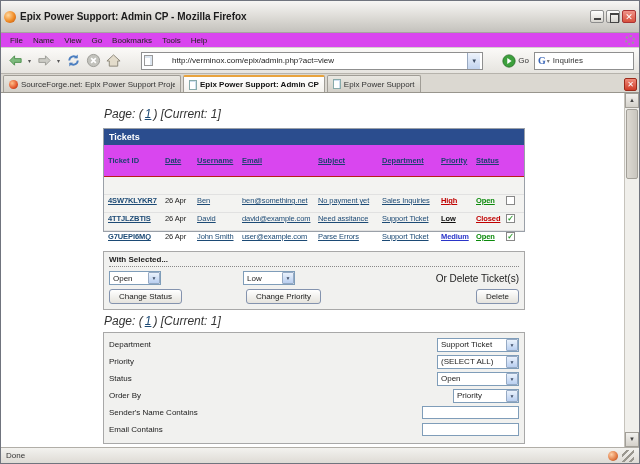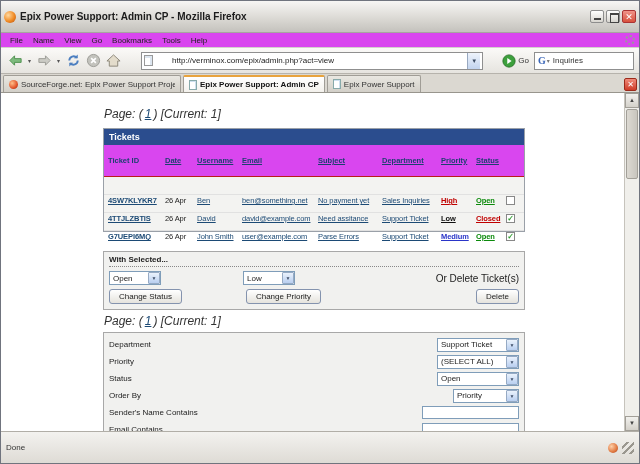--- a/index.html
+++ b/index.html
@@ -131,21 +131,21 @@
            border:1px solid #8493ae; border-radius:3px; white-space:nowrap; }
   .btn-del { margin-left:auto; }
 
   .filter { margin-top:4px; }
   .f-row { display:flex; align-items:center; height:17px; }
   .f-label { color:#222; font-size:8px; }
   .f-ctl { margin-left:auto; }
   .f-input { height:13px; background:#fff; border:1px solid #7f9db9; font-size:8px; padding:0 2px; }
 
   
-  .statusbar { height:32px; flex:none; display:flex; align-items:center; padding:0 5px;
+  .statusbar { height:16px; flex:none; display:flex; align-items:center; padding:0 5px;
                background:linear-gradient(#f3f2ef,#dedbd5); border-top:1px solid #b1aea7;
                font-size:8px; color:#333; }
   .sb-face { margin-left:auto; width:10px; height:10px; border-radius:50%;
              background:radial-gradient(circle at 35% 35%, #ffd0a8, #e07840 60%, #a03818); }
   .grip { width:12px; height:12px; margin-left:4px;
           background:repeating-linear-gradient(135deg, transparent 0 3px, #9a978f 3px 5px); }
 </style>
 </head>
 <body>
 

